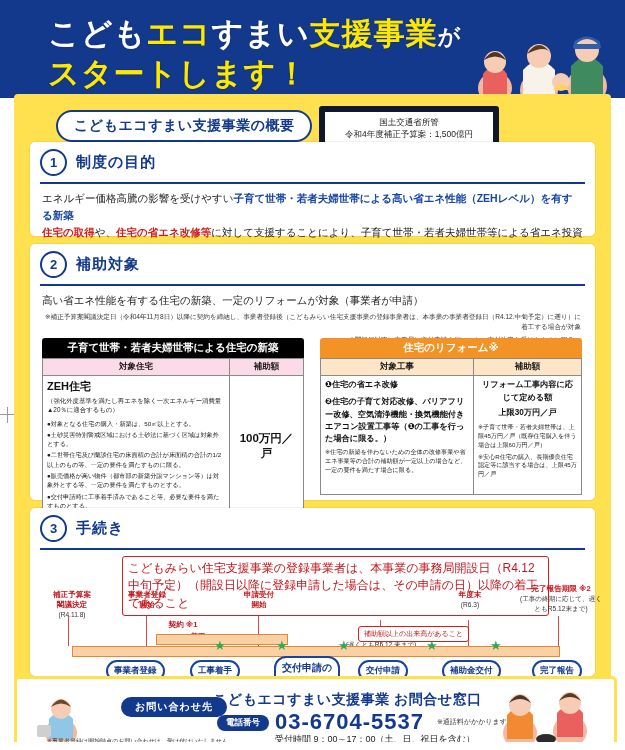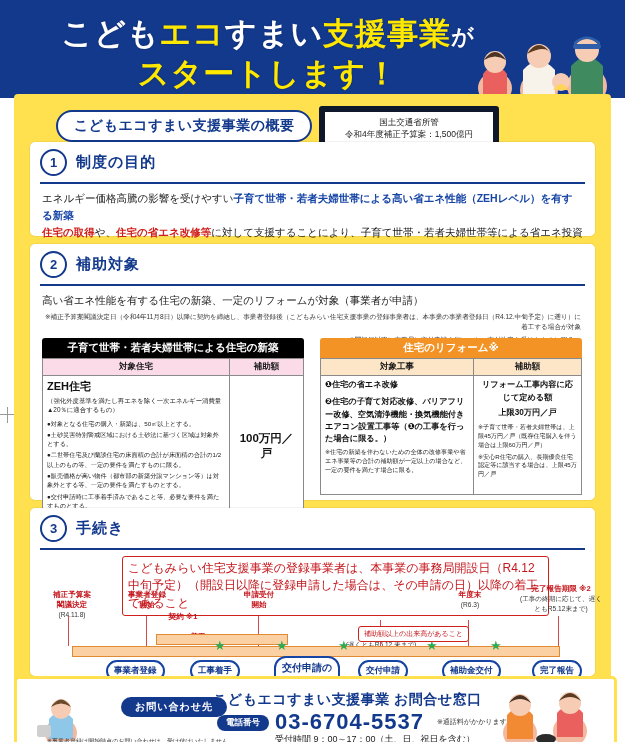--- a/index.html
+++ b/index.html
@@ -7,21 +7,21 @@
     width:625px;height:750px;overflow:hidden;
     background:#ffffff;
     font-family:"Liberation Sans","DejaVu Sans",sans-serif;
     color:#1a1a1a;
   }
   .page{position:relative;width:625px;height:750px;background:#fff;}
 
   
   .header{
     position:absolute;left:0;top:0;width:625px;height:98px;
-    background:#13398d;overflow:hidden;text-align:center;
+    background:#13398d;overflow:hidden;
   }
   .header-title{
     position:absolute;left:48px;top:14px;width:440px;
     font-size:31px;font-weight:bold;color:#ffffff;line-height:1.28;
     letter-spacing:1px;
     text-shadow:0 0 2px rgba(0,0,0,.3);
   }
   .header-title .hl{color:#ffe800;}
   .header-title .small{font-size:22px;}
   .header-people{position:absolute;right:4px;top:4px;width:160px;height:92px;}
@@ -310,21 +310,21 @@
             <span class="sub">(工事の終期に応じて、遅くともR5.12末まで)</span>
           </div>
 
           <div class="tick" style="left:30px;top:40px;height:30px;"></div>
           <div class="tick" style="left:108px;top:40px;height:30px;"></div>
           <div class="tick" style="left:220px;top:40px;height:30px;"></div>
           <div class="tick" style="left:342px;top:44px;height:26px;"></div>
           <div class="tick" style="left:430px;top:44px;height:26px;"></div>
           <div class="tick" style="left:520px;top:40px;height:30px;"></div>
 
-          <div class="flow-label" style="left:120px;top:36px;width:50px;color:#c4161c;">契約 ※1</div>
+          <div class="flow-label" style="left:120px;top:44px;width:50px;color:#c4161c;">契約 ※1</div>
           <div class="flow-label" style="left:140px;top:56px;width:40px;color:#c4161c;">着工</div>
 
           <div class="arrow-bar" style="left:34px;top:70px;width:486px;"></div>
           <div class="arrow-bar" style="left:118px;top:58px;width:130px;background:#fbd0a3;"></div>
 
           <div class="star" style="left:176px;top:62px;">★</div>
           <div class="star" style="left:238px;top:62px;">★</div>
           <div class="star" style="left:300px;top:62px;">★</div>
           <div class="star" style="left:388px;top:62px;">★</div>
           <div class="star" style="left:452px;top:62px;">★</div>

